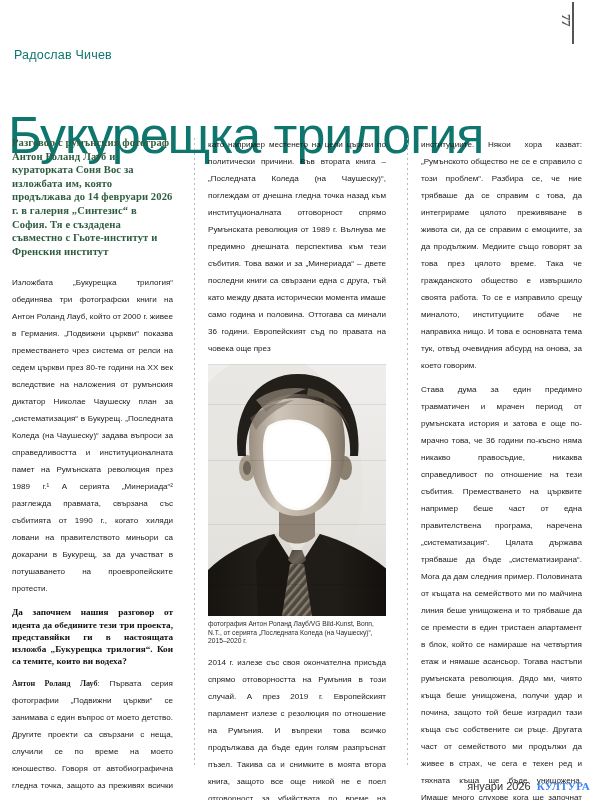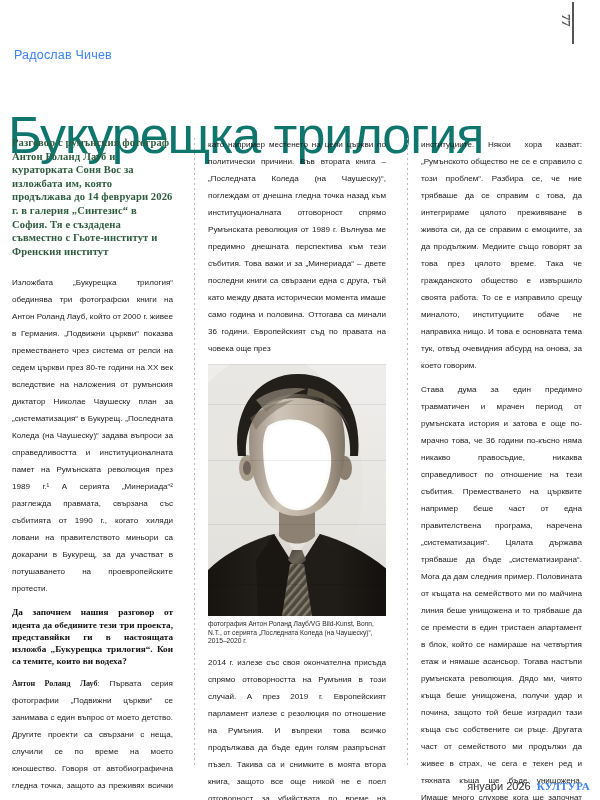--- a/index.html
+++ b/index.html
@@ -38,21 +38,21 @@
     letter-spacing: -0.5px;
     font-family: "Liberation Serif", serif;
   }
 
   
   .byline {
     position: absolute;
     top: 48px; left: 14px;
     font-size: 12.5px;
     font-weight: 400;
-    color: #3b82f6;
+    color: #0f766e;
     letter-spacing: 0.2px;
     text-align: right;
   }
   .headline {
     position: absolute;
     top: 72px; left: 8px;
     right: 4px;
     font-size: 52px;
     line-height: 56px;
     font-weight: 400;

